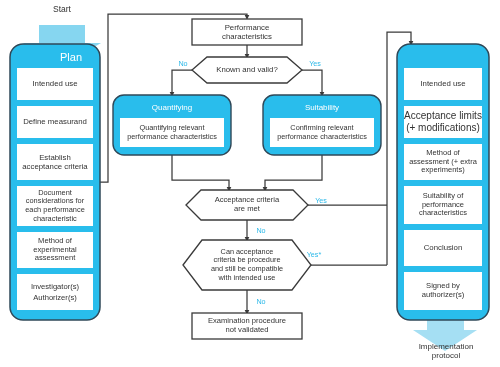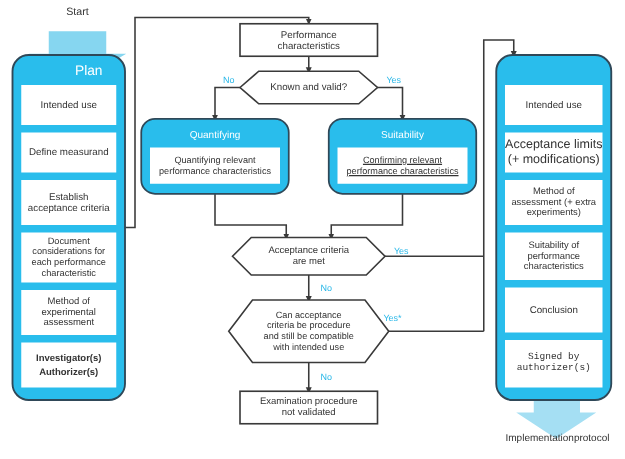--- a/index.html
+++ b/index.html
@@ -80,21 +80,21 @@
     <rect x="404" y="230" width="78" height="36" fill="#FFFFFF"></rect>
     <rect x="404" y="272" width="78" height="38" fill="#FFFFFF"></rect>
   </svg>
 
   <svg class="layer" viewBox="0 0 500 367">
 
     <foreignObject x="32" y="2" width="60" height="14">
       <div xmlns="http://www.w3.org/1999/xhtml" class="fo-text" style="font-size:8.5px;color:#333;">Start</div>
     </foreignObject>
     <foreignObject x="400" y="338" width="92" height="26">
-      <div xmlns="http://www.w3.org/1999/xhtml" class="fo-text" style="font-size:8px;color:#333;flex-direction:row;text-align:right;">
+      <div xmlns="http://www.w3.org/1999/xhtml" class="fo-text" style="font-size:8px;color:#333;flex-direction:column;text-align:right;">
         <span>Implementation</span>
         <span>protocol</span>
       </div>
     </foreignObject>
 
     <foreignObject x="12" y="49" width="86" height="16">
       <div xmlns="http://www.w3.org/1999/xhtml" class="fo-text" style="font-size:11px;color:#FFFFFF;padding-left:16px;">Plan</div>
     </foreignObject>
     <foreignObject x="17" y="68" width="76" height="32">
       <div xmlns="http://www.w3.org/1999/xhtml" class="fo-text" style="font-size:7.8px;color:#333;white-space:pre-line;">Intended use</div>
@@ -111,21 +111,21 @@
 considerations for
 each performance
 characteristic</div>
     </foreignObject>
     <foreignObject x="17" y="232" width="76" height="36">
       <div xmlns="http://www.w3.org/1999/xhtml" class="fo-text" style="font-size:7.6px;color:#333;white-space:pre-line;">Method of
 experimental
 assessment</div>
     </foreignObject>
     <foreignObject x="17" y="274" width="76" height="36">
-      <div xmlns="http://www.w3.org/1999/xhtml" class="fo-text" style="font-size:7.6px;color:#333;white-space:pre-line;line-height:1.5;font-weight:bold;">Investigator(s)
+      <div xmlns="http://www.w3.org/1999/xhtml" class="fo-text" style="font-size:7.6px;color:#333;white-space:pre-line;line-height:1.5;">Investigator(s)
 Authorizer(s)</div>
     </foreignObject>
 
     <foreignObject x="399" y="49" width="88" height="16">
       <div xmlns="http://www.w3.org/1999/xhtml" class="fo-text" style="font-size:8.5px;color:#FFFFFF;margin-top:43px;">Report</div>
     </foreignObject>
     <foreignObject x="404" y="68" width="78" height="32">
       <div xmlns="http://www.w3.org/1999/xhtml" class="fo-text" style="font-size:7.8px;color:#333;white-space:pre-line;">Intended use</div>
     </foreignObject>
     <foreignObject x="404" y="106" width="78" height="32">
@@ -139,21 +139,21 @@
     </foreignObject>
     <foreignObject x="404" y="186" width="78" height="38">
       <div xmlns="http://www.w3.org/1999/xhtml" class="fo-text" style="font-size:7.5px;color:#333;white-space:pre-line;">Suitability of
 performance
 characteristics</div>
     </foreignObject>
     <foreignObject x="404" y="230" width="78" height="36">
       <div xmlns="http://www.w3.org/1999/xhtml" class="fo-text" style="font-size:7.8px;color:#333;white-space:pre-line;">Conclusion</div>
     </foreignObject>
     <foreignObject x="404" y="272" width="78" height="38">
-      <div xmlns="http://www.w3.org/1999/xhtml" class="fo-text" style="font-size:7.6px;color:#333;white-space:pre-line;font-family:Liberation Mono, monospace;">Signed by
+      <div xmlns="http://www.w3.org/1999/xhtml" class="fo-text" style="font-size:7.6px;color:#333;white-space:pre-line;">Signed by
 authorizer(s)</div>
     </foreignObject>
 
     <foreignObject x="192" y="19" width="110" height="26">
       <div xmlns="http://www.w3.org/1999/xhtml" class="fo-text" style="font-size:7.8px;color:#333;white-space:pre-line;">Performance
 characteristics</div>
     </foreignObject>
     <foreignObject x="197" y="60" width="100" height="20">
       <div xmlns="http://www.w3.org/1999/xhtml" class="fo-text" style="font-size:7.8px;color:#333;">Known and valid?</div>
     </foreignObject>
@@ -163,21 +163,21 @@
     </foreignObject>
     <foreignObject x="120" y="118" width="104" height="29">
       <div xmlns="http://www.w3.org/1999/xhtml" class="fo-text" style="font-size:7.3px;color:#333;white-space:pre-line;">Quantifying relevant
 performance characteristics</div>
     </foreignObject>
 
     <foreignObject x="268" y="100" width="108" height="15">
       <div xmlns="http://www.w3.org/1999/xhtml" class="fo-text" style="font-size:8px;color:#FFFFFF;">Suitability</div>
     </foreignObject>
     <foreignObject x="270" y="118" width="104" height="29">
-      <div xmlns="http://www.w3.org/1999/xhtml" class="fo-text" style="font-size:7.3px;color:#333;white-space:pre-line;text-decoration:underline;">Confirming relevant
+      <div xmlns="http://www.w3.org/1999/xhtml" class="fo-text" style="font-size:7.3px;color:#333;white-space:pre-line;">Confirming relevant
 performance characteristics</div>
     </foreignObject>
 
     <foreignObject x="197" y="192" width="100" height="26">
       <div xmlns="http://www.w3.org/1999/xhtml" class="fo-text" style="font-size:7.6px;color:#333;white-space:pre-line;">Acceptance criteria
 are met</div>
     </foreignObject>
     <foreignObject x="196" y="242" width="102" height="46">
       <div xmlns="http://www.w3.org/1999/xhtml" class="fo-text" style="font-size:7.3px;color:#333;white-space:pre-line;">Can acceptance
 criteria be procedure

